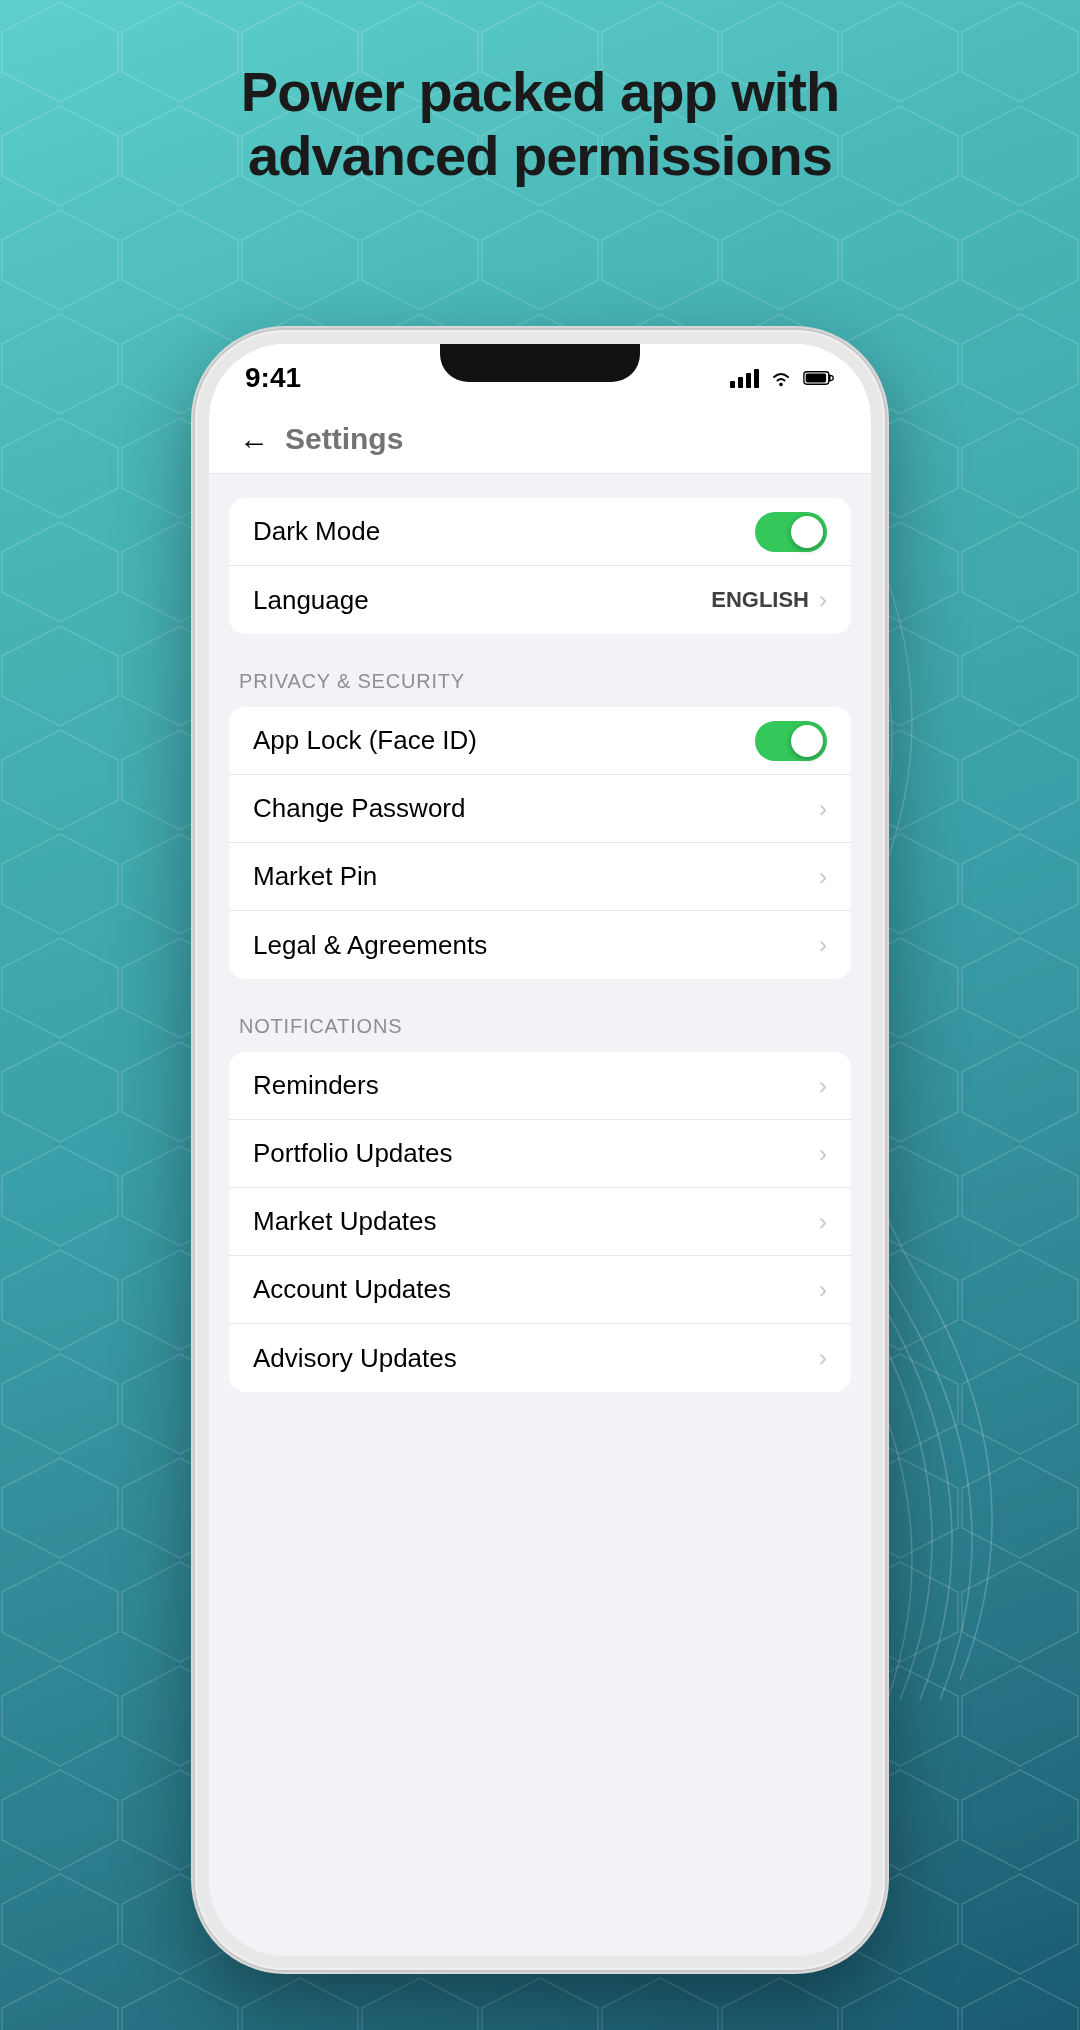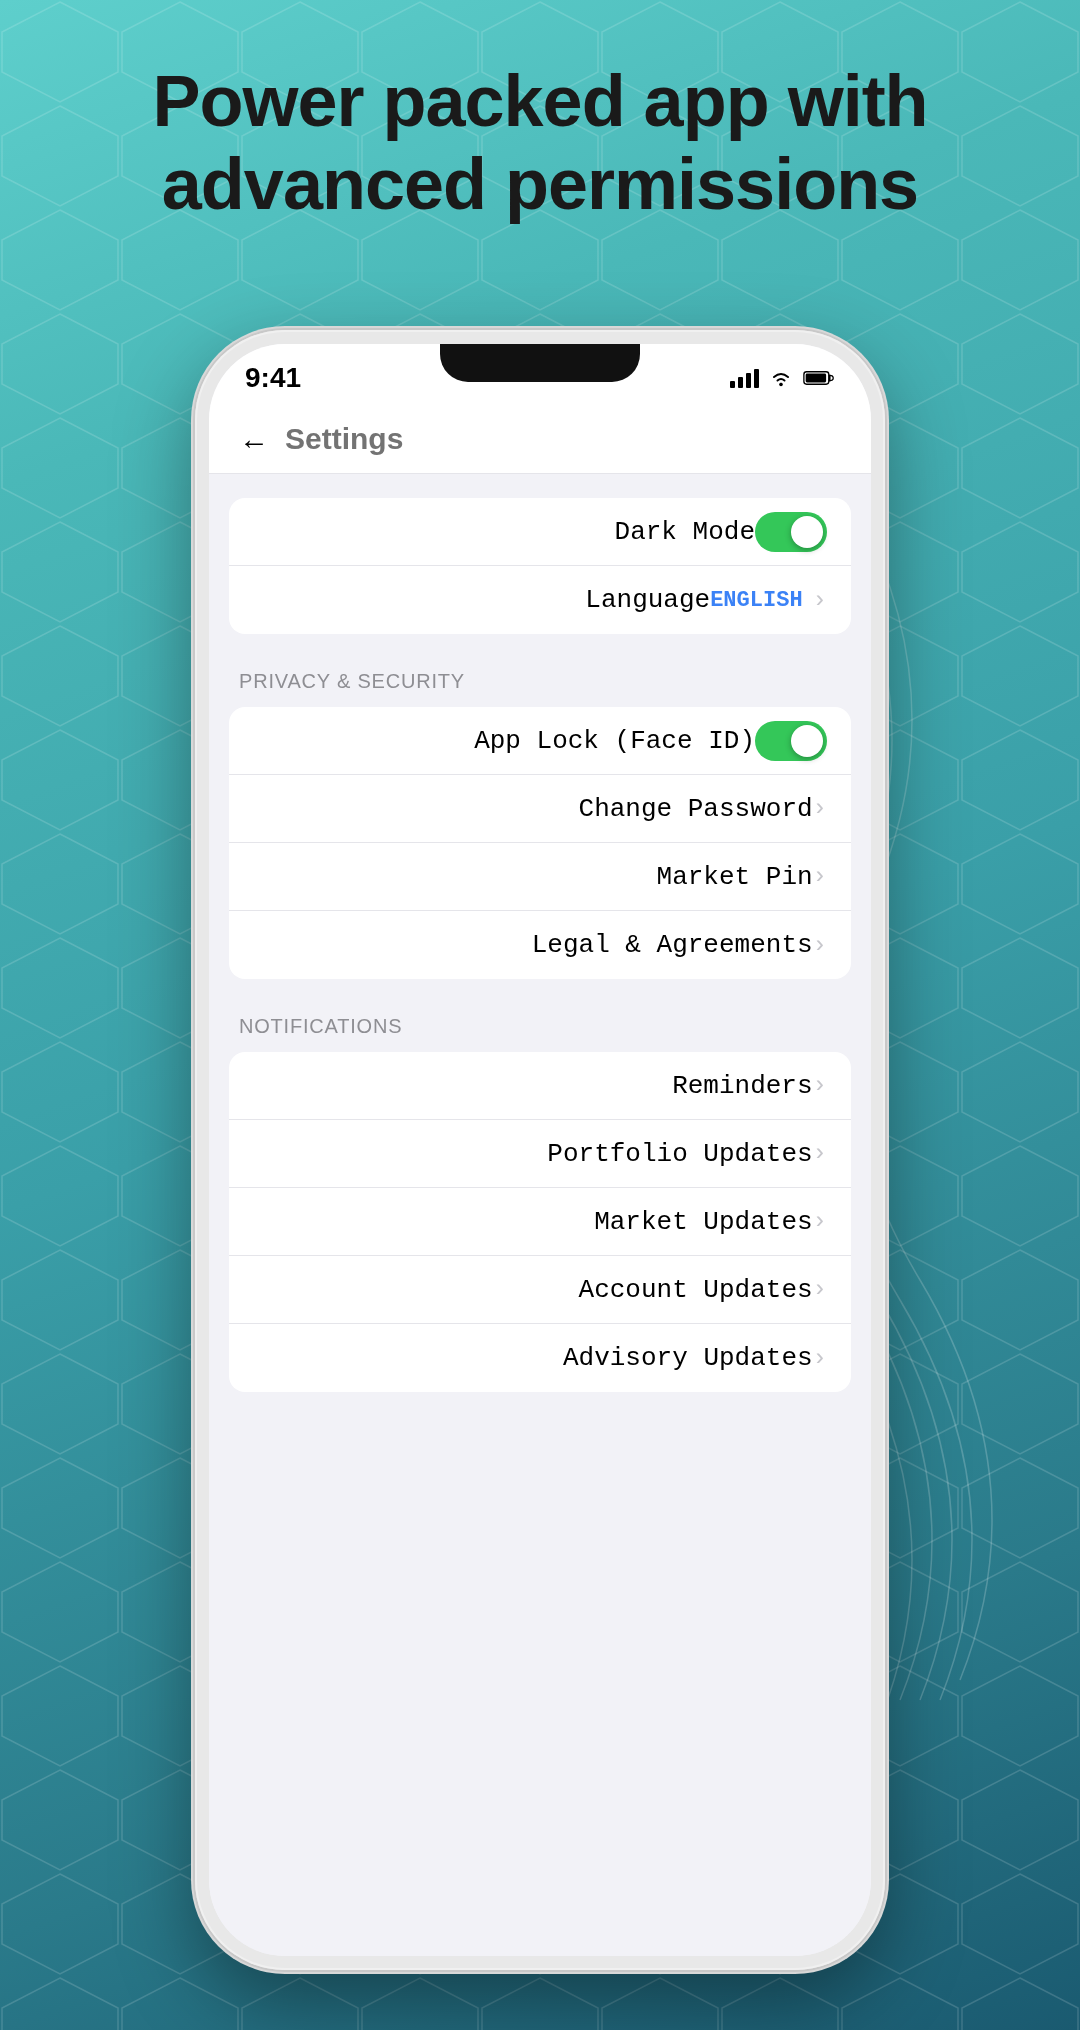--- a/index.html
+++ b/index.html
@@ -31,21 +31,21 @@
     
     .header-title {
       position: absolute;
       top: 60px;
       left: 0; right: 0;
       text-align: center;
       padding: 0 80px;
     }
 
     .header-title h1 {
-      font-size: 72px;
+      font-size: 56px;
       font-weight: 800;
       color: #1a1a1a;
       line-height: 1.15;
       letter-spacing: -1px;
     }
 
     
     .phone-container {
       position: absolute;
       top: 330px;
@@ -194,26 +194,25 @@
     .settings-group {
       background: #fff;
       border-radius: 16px;
       margin: 0 20px;
       overflow: hidden;
     }
 
     .settings-row {
       display: flex;
       align-items: center;
-      justify-content: flex-end;
+      justify-content: space-between;
       padding: 0 24px;
       height: 68px;
       border-bottom: 1px solid #e5e5ea;
       cursor: pointer;
-      font-family: Liberation Mono, monospace;
     }
 
     .settings-row:last-child {
       border-bottom: none;
     }
 
     .row-label {
       font-size: 26px;
       color: #000;
       font-weight: 400;
@@ -221,21 +220,21 @@
 
     .row-right {
       display: flex;
       align-items: center;
       gap: 10px;
     }
 
     .row-value {
       font-size: 22px;
       font-weight: 600;
-      color: #3b82f6;
+      color: #404040;
     }
 
     .chevron {
       font-size: 24px;
       color: #c7c7cc;
       font-weight: 500;
     }
 
     
     .toggle {

